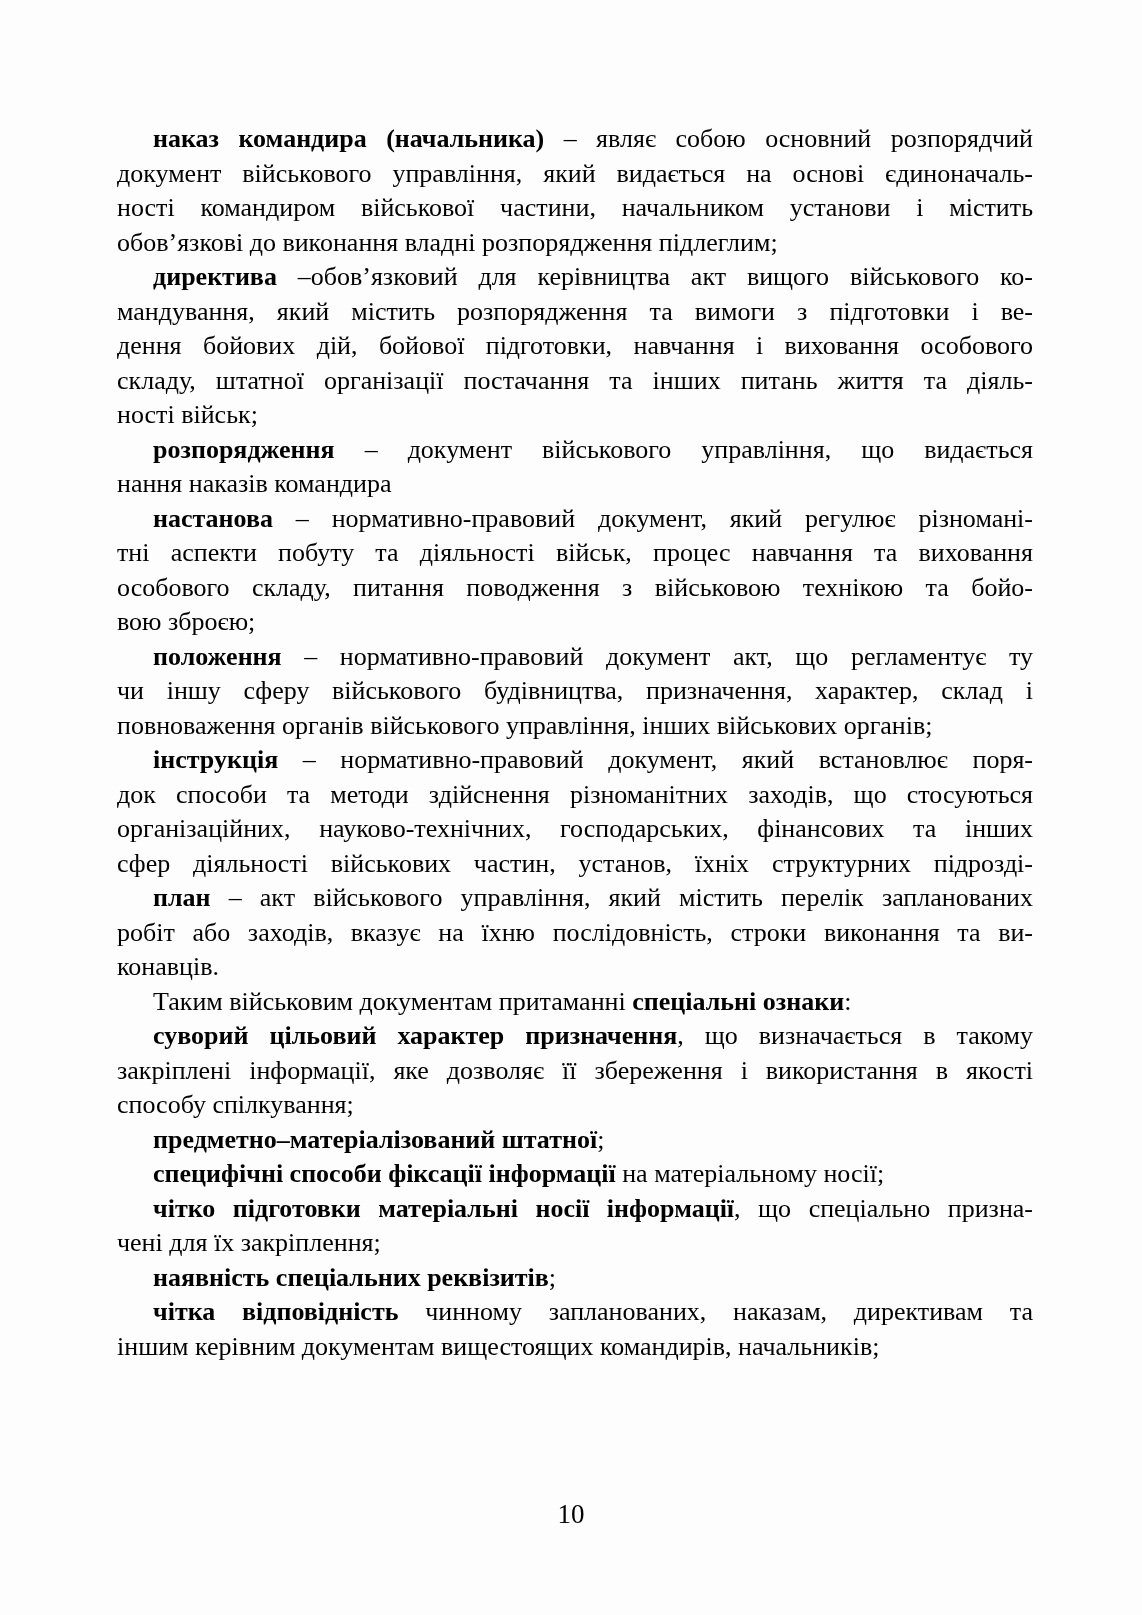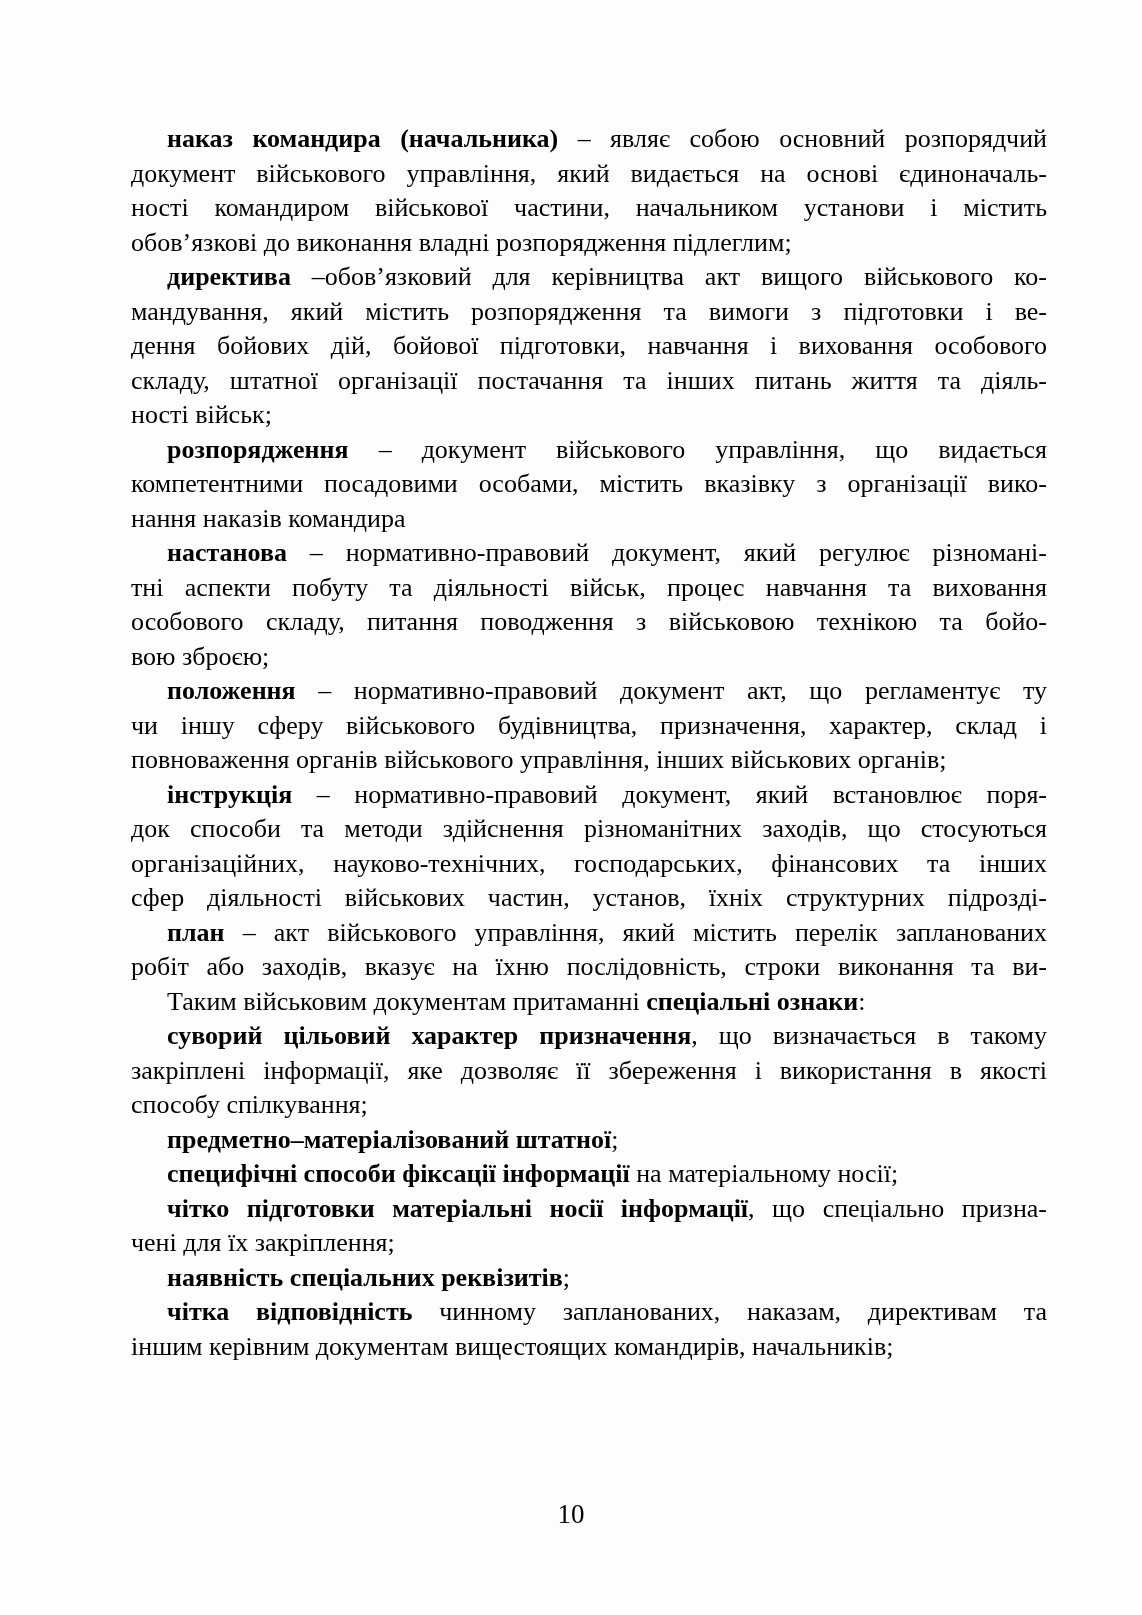--- a/index.html
+++ b/index.html
@@ -11,21 +11,21 @@
     position: relative;
     width: 1142px;
     height: 1615px;
     background: #fdfdfd;
     color: #000;
     font-family: "Liberation Serif", "DejaVu Serif", serif;
     overflow: hidden;
   }
   .text-block {
     position: absolute;
-    left: 131px;
+    left: 117px;
     top: 122px;
     width: 916px;
   }
   .paragraph {
     margin: 0;
     padding: 0;
   }
   .line {
     font-size: 26px;
     line-height: 34.5px;
@@ -67,21 +67,20 @@
       </div>
       <div class="paragraph">
         <div class="line first"><b>директива</b><span> –обов’язковий для керівництва акт вищого військового ко-</span></div>
         <div class="line"><span>мандування, який містить розпорядження та вимоги з підготовки і ве-</span></div>
         <div class="line"><span>дення бойових дій, бойової підготовки, навчання і виховання особового</span></div>
         <div class="line"><span>складу, штатної організації постачання та інших питань життя та діяль-</span></div>
         <div class="line last"><span>ності військ;</span></div>
       </div>
       <div class="paragraph">
         <div class="line first"><b>розпорядження</b><span> – документ військового управління, що видається</span></div>
-        <div class="line"><span>компетентними посадовими особами, містить вказівку з організації вико-</span></div>
         <div class="line last"><span>нання наказів командира</span></div>
       </div>
       <div class="paragraph">
         <div class="line first"><b>настанова</b><span> – нормативно-правовий документ, який регулює різномані-</span></div>
         <div class="line"><span>тні аспекти побуту та діяльності військ, процес навчання та виховання</span></div>
         <div class="line"><span>особового складу, питання поводження з військовою технікою та бойо-</span></div>
         <div class="line last"><span>вою зброєю;</span></div>
       </div>
       <div class="paragraph">
         <div class="line first"><b>положення</b><span> – нормативно-правовий документ акт, що регламентує ту</span></div>
@@ -90,20 +89,21 @@
       </div>
       <div class="paragraph">
         <div class="line first"><b>інструкція</b><span> – нормативно-правовий документ, який встановлює поря-</span></div>
         <div class="line"><span>док способи та методи здійснення різноманітних заходів, що стосуються</span></div>
         <div class="line"><span>організаційних, науково-технічних, господарських, фінансових та інших</span></div>
         <div class="line"><span>сфер діяльності військових частин, установ, їхніх структурних підрозді-</span></div>
       </div>
       <div class="paragraph">
         <div class="line first"><b>план</b><span> – акт військового управління, який містить перелік запланованих</span></div>
         <div class="line"><span>робіт або заходів, вказує на їхню послідовність, строки виконання та ви-</span></div>
+        <div class="line last"><span>конавців.</span></div>
       </div>
       <div class="paragraph">
         <div class="line first last"><span>Таким військовим документам притаманні </span><b>спеціальні ознаки</b><span>:</span></div>
       </div>
       <div class="paragraph">
         <div class="line first"><b>суворий цільовий характер призначення</b><span>, що визначається в такому</span></div>
         <div class="line"><span>закріплені інформації, яке дозволяє її збереження і використання в якості</span></div>
         <div class="line last"><span>способу спілкування;</span></div>
       </div>
       <div class="paragraph">

